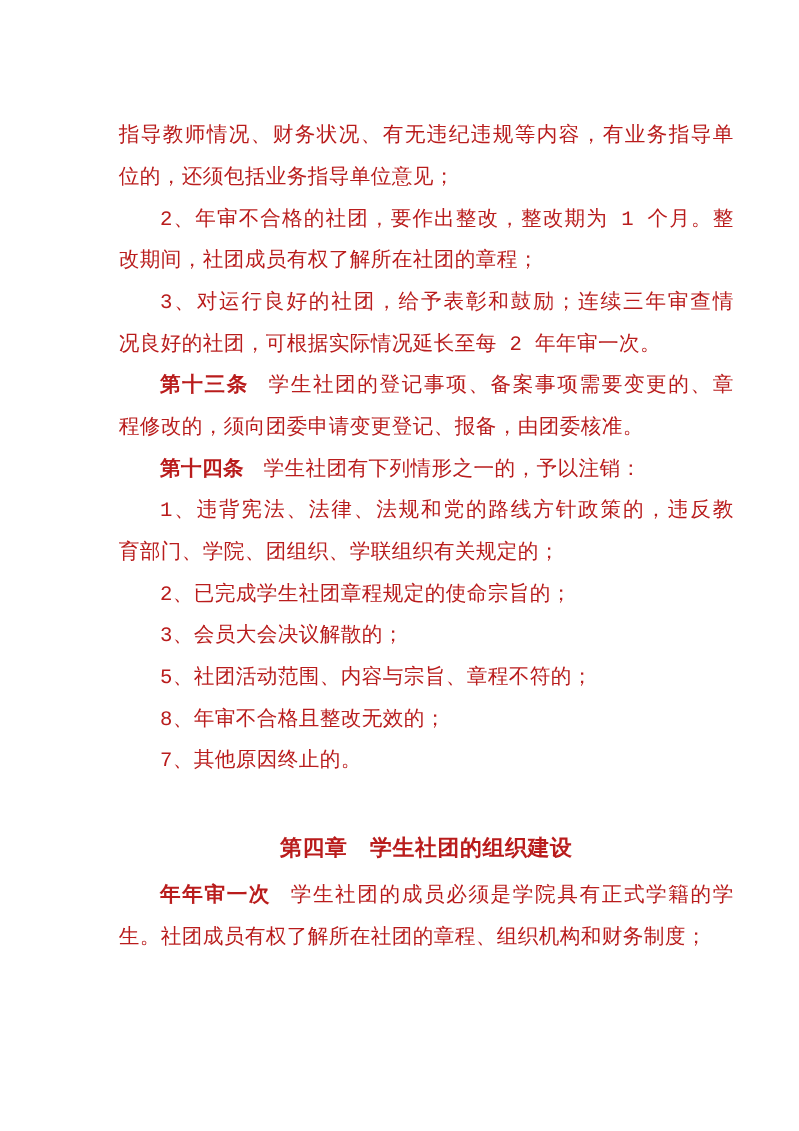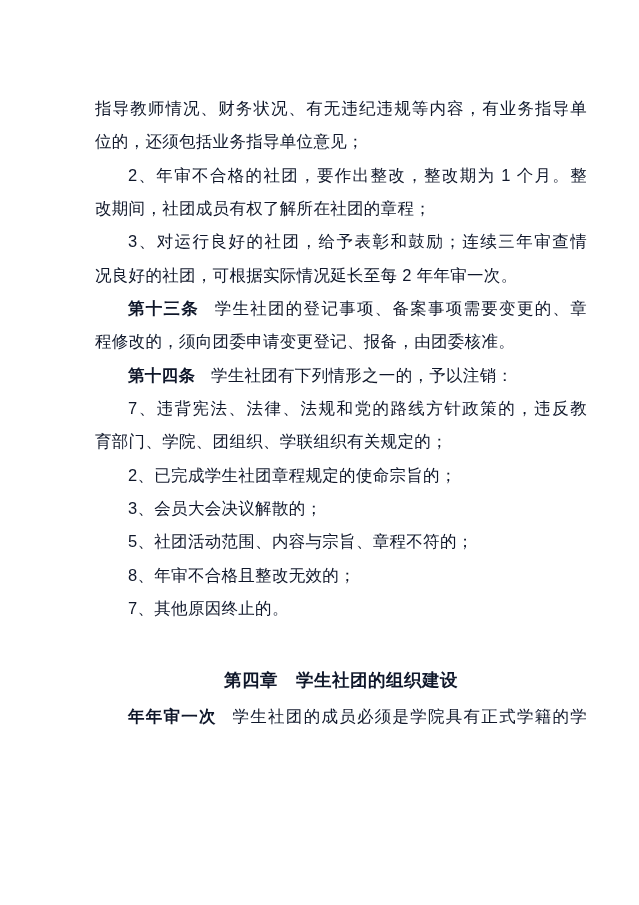--- a/index.html
+++ b/index.html
@@ -4,25 +4,25 @@
 <style>
   * { margin: 0; padding: 0; box-sizing: border-box; }
   html, body { background: #ffffff; }
 
   .page {
     position: relative;
     width: 639px;
     height: 905px;
     background: #ffffff;
     padding: 92px 52px 0 95px;
-    font-family: Liberation Sans, sans-serif;
+    font-family: Liberation Mono, monospace;
     font-size: 16.5px;
     letter-spacing: 0.3px;
     line-height: 33.35px;
-    color: #0f172a;
+    color: #b91c1c;
     overflow: hidden;
   }
 
   .line { text-align: justify; }
   
   .full { text-align-last: justify; }
   
   .ind { text-indent: 2em; }
 
   .lead {
@@ -56,28 +56,29 @@
 
   <div class="line ind full">
     <span class="lead">第十三条</span><span>学生社团的登记事项、备案事项需要变更的、章</span>
   </div>
   <div class="line">程修改的，须向团委申请变更登记、报备，由团委核准。</div>
 
   <div class="line ind">
     <span class="lead">第十四条</span><span>学生社团有下列情形之一的，予以注销：</span>
   </div>
 
-  <div class="line ind full">7、违背宪法、法律、法规和党的路线方针政策的，违反教</div>
+  <div class="line ind full">1、违背宪法、法律、法规和党的路线方针政策的，违反教</div>
   <div class="line">育部门、学院、团组织、学联组织有关规定的；</div>
 
   <div class="line ind">2、已完成学生社团章程规定的使命宗旨的；</div>
   <div class="line ind">3、会员大会决议解散的；</div>
   <div class="line ind">5、社团活动范围、内容与宗旨、章程不符的；</div>
   <div class="line ind">8、年审不合格且整改无效的；</div>
   <div class="line ind">7、其他原因终止的。</div>
 
   <div class="chapter-heading">第四章　学生社团的组织建设</div>
 
   <div class="line ind full">
     <span class="lead">年年审一次</span><span>学生社团的成员必须是学院具有正式学籍的学</span>
   </div>
+  <div class="line">生。社团成员有权了解所在社团的章程、组织机构和财务制度；</div>
 
 </div>
 
 </body></html>

